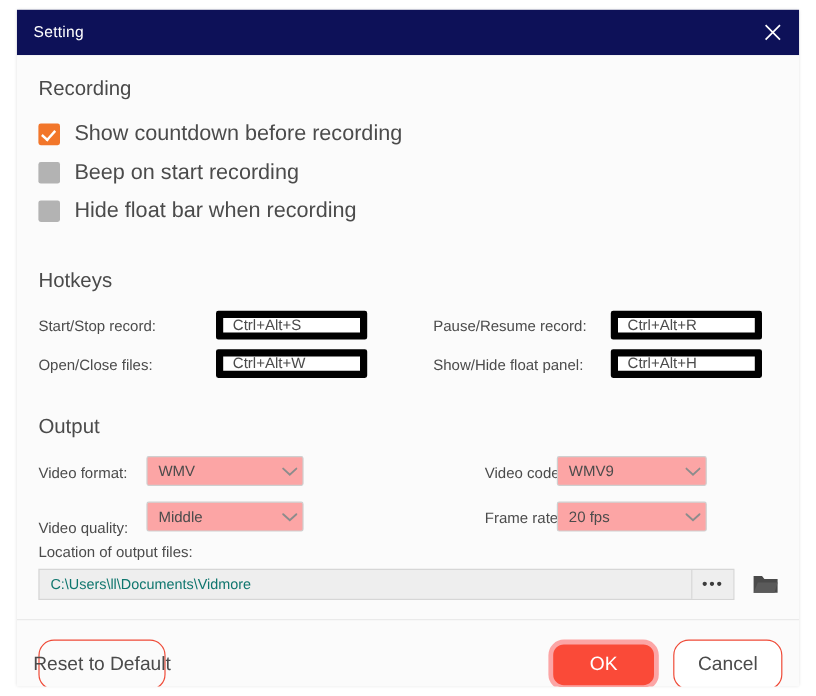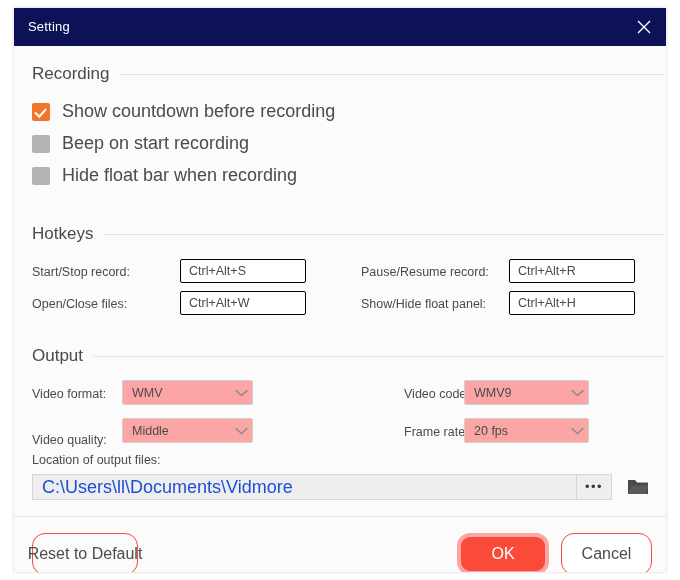--- a/index.html
+++ b/index.html
@@ -55,23 +55,24 @@
     left: 0;
     top: 38px;
     width: 652px;
     height: 470px;
     background: #fbfbfb;
   }
 
   .section-head {
     position: absolute;
     display: flex;
-    align-items: center;
+    align-items: flex-start;
     width: 632px;
     left: 18px;
+    flex-direction: column;
   }
   .section-title {
     font-size: 17px;
     color: #4a4a4a;
     font-weight: 400;
     white-space: nowrap;
     padding-right: 10px;
   }
   .section-rule {
     flex: 1;
@@ -116,21 +117,21 @@
   .fieldlabel {
     position: absolute;
     font-size: 12.5px;
     color: #4b4b4b;
     white-space: nowrap;
   }
   .textbox {
     position: absolute;
     height: 24px;
     background: #ffffff;
-    border: 1px solid #000000;
+    border: 6px solid #000000;
     border-radius: 2px;
     box-sizing: border-box;
     display: flex;
     align-items: center;
     padding-left: 8px;
     font-size: 12.5px;
     color: #4b4b4b;
     cursor: text;
   }
 
@@ -167,22 +168,22 @@
     background: #eeeeee;
     border: 1px solid #d6d6d6;
     box-sizing: border-box;
     display: flex;
     align-items: center;
     cursor: text;
   }
   #path-value {
     flex: 1;
     padding-left: 9px;
-    font-size: 18px;
-    color: #1d4ed8;
+    font-size: 12px;
+    color: #0f766e;
     white-space: nowrap;
     overflow: hidden;
   }
   #browse-button {
     width: 34px;
     height: 100%;
     border-left: 1px solid #d6d6d6;
     background: #eeeeee;
     display: flex;
     align-items: center;

